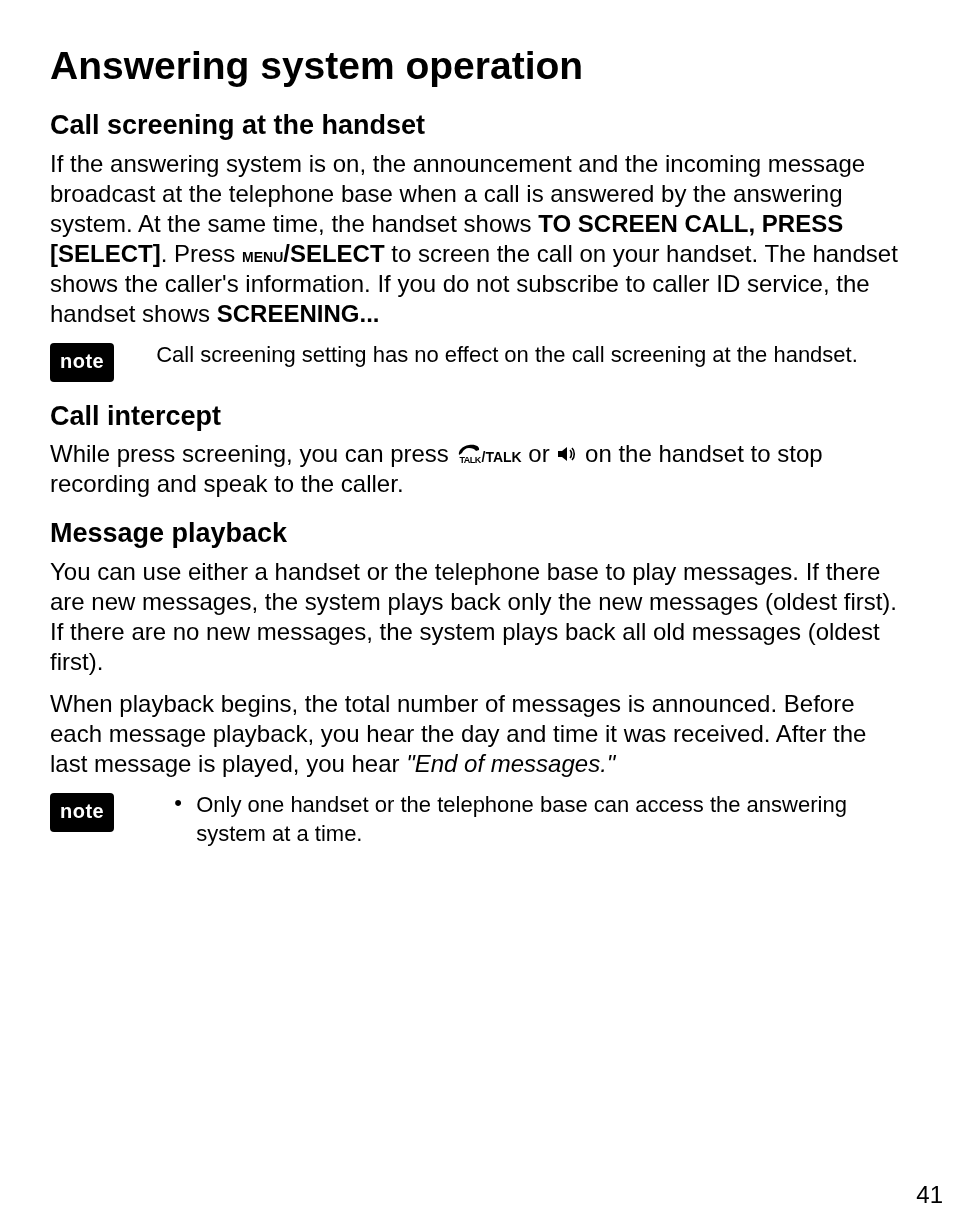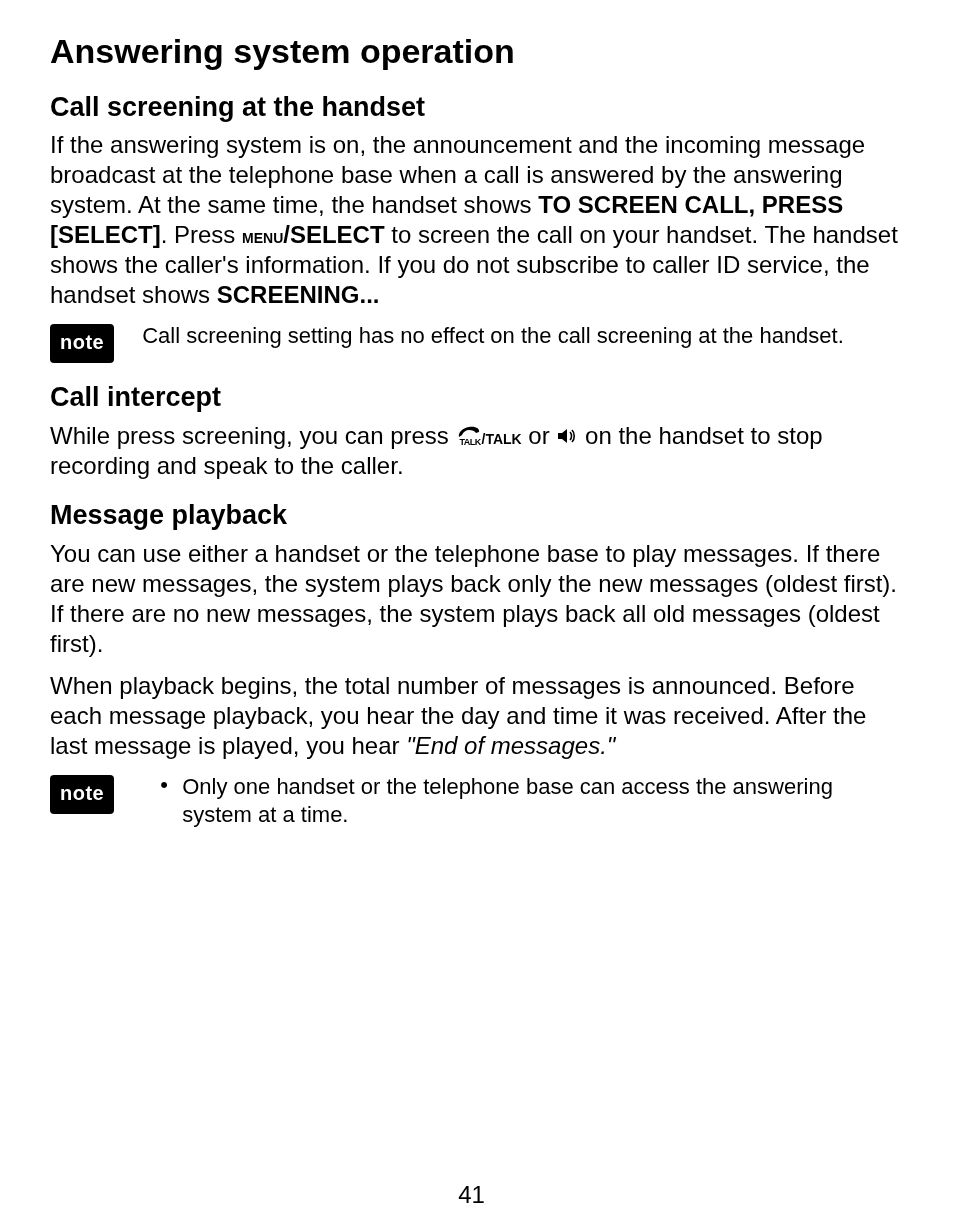--- a/index.html
+++ b/index.html
@@ -7,36 +7,38 @@
   body {
     font-family: Arial, Helvetica, sans-serif;
     color: #000;
     background: #fff;
     padding: 30px 50px 20px 50px;
     position: relative;
     font-size: 24px;
     line-height: 1.25;
   }
   .h1 {
-    font-size: 34px;
+    font-size: 39px;
     font-weight: bold;
     margin-bottom: 12px;
+    margin-top: 12px;
   }
   .h2 {
     font-size: 27px;
     font-weight: bold;
     margin-top: 18px;
     margin-bottom: 6px;
   }
   .p { margin-bottom: 12px; }
   .note-row {
     display: flex;
     align-items: flex-start;
     margin-top: 10px;
     margin-bottom: 18px;
+    gap: 14px;
   }
   .note-badge {
     background: #000;
     color: #fff;
     font-weight: 900;
     font-size: 20px;
     padding: 6px 10px 8px 10px;
     border-radius: 4px;
     font-family: Arial, sans-serif;
     min-width: 62px;
@@ -66,21 +68,21 @@
     top: -2px;
     font-size: 22px;
   }
   .bold { font-weight: bold; }
   .smallcaps { font-size: 14px; font-weight: bold; }
   .italic { font-style: italic; }
   .page-num {
     position: absolute;
     bottom: 22px;
     left: 0; right: 11px;
-    text-align: center;
+    text-align: right;
     font-size: 24px;
   }
   .icon-talk {
     display: inline-block;
     vertical-align: -3px;
     width: 26px;
     height: 22px;
     position: relative;
   }
   .icon-talk svg { width: 26px; height: 22px; }

